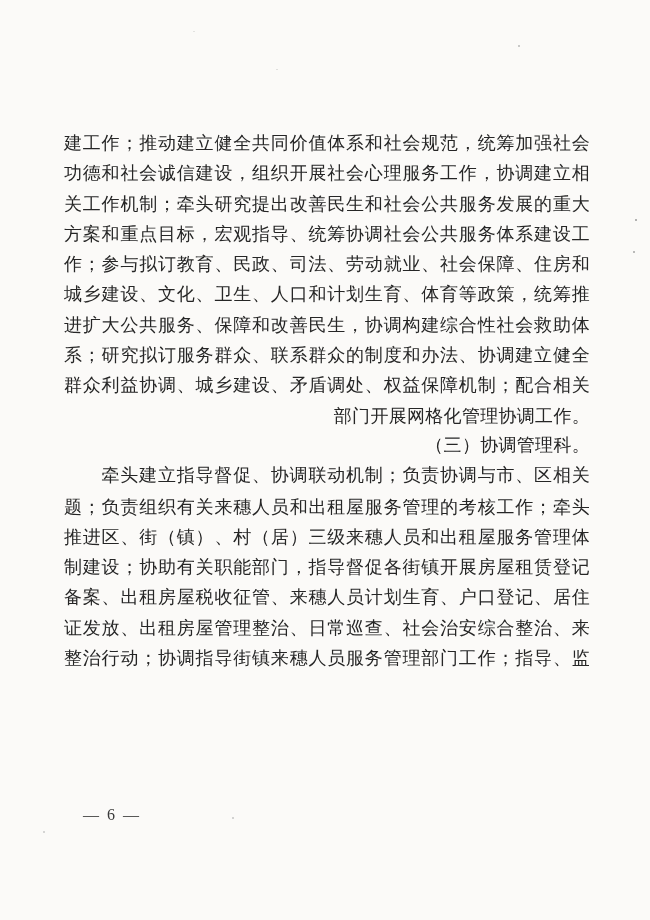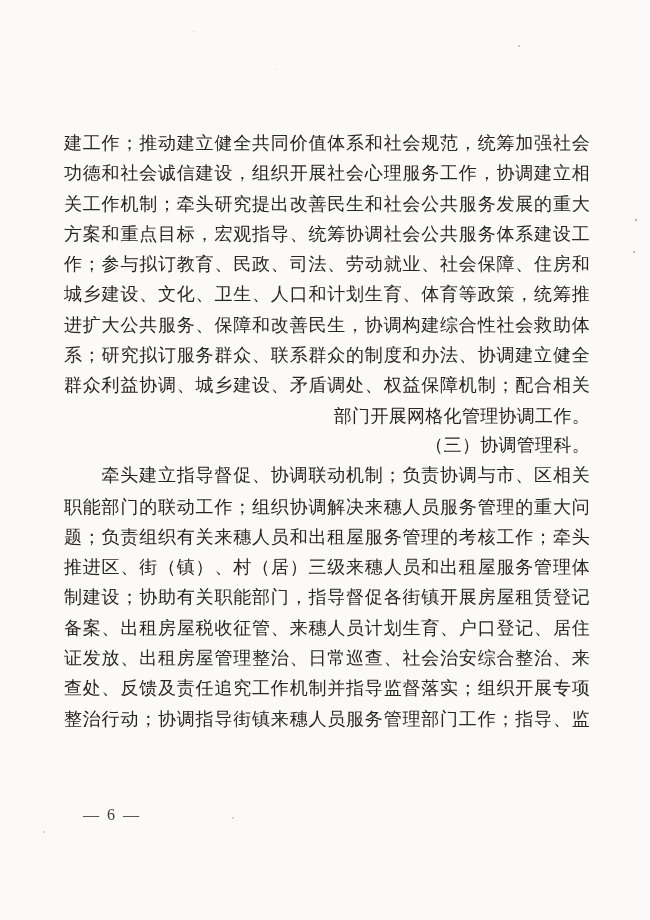--- a/index.html
+++ b/index.html
@@ -75,27 +75,25 @@
       <div class="line stretch">关工作机制；牵头研究提出改善民生和社会公共服务发展的重大</div>
       <div class="line stretch">方案和重点目标，宏观指导、统筹协调社会公共服务体系建设工</div>
       <div class="line stretch">作；参与拟订教育、民政、司法、劳动就业、社会保障、住房和</div>
       <div class="line stretch">城乡建设、文化、卫生、人口和计划生育、体育等政策，统筹推</div>
       <div class="line stretch">进扩大公共服务、保障和改善民生，协调构建综合性社会救助体</div>
       <div class="line stretch">系；研究拟订服务群众、联系群众的制度和办法、协调建立健全</div>
       <div class="line stretch">群众利益协调、城乡建设、矛盾调处、权益保障机制；配合相关</div>
       <div class="line">部门开展网格化管理协调工作。</div>
       <div class="line indent">（三）协调管理科。</div>
       <div class="line stretch indent">牵头建立指导督促、协调联动机制；负责协调与市、区相关</div>
-      <div class="line stretch">职能部门的联动工作；组织协调解决来穗人员服务管理的重大问</div>
       <div class="line stretch">题；负责组织有关来穗人员和出租屋服务管理的考核工作；牵头</div>
       <div class="line stretch">推进区、街（镇）、村（居）三级来穗人员和出租屋服务管理体</div>
       <div class="line stretch">制建设；协助有关职能部门，指导督促各街镇开展房屋租赁登记</div>
       <div class="line stretch">备案、出租房屋税收征管、来穗人员计划生育、户口登记、居住</div>
       <div class="line stretch">证发放、出租房屋管理整治、日常巡查、社会治安综合整治、来</div>
-      <div class="line stretch">查处、反馈及责任追究工作机制并指导监督落实；组织开展专项</div>
       <div class="line stretch">整治行动；协调指导街镇来穗人员服务管理部门工作；指导、监</div>
     </div>
   <div class="footer">— 6 —</div>
   <div class="speck s1"></div>
   <div class="speck s2"></div>
   <div class="speck s3"></div>
   <div class="speck s4"></div>
   <div class="speck s5"></div>
   <div class="speck s6"></div>
   <div class="speck s7"></div>

